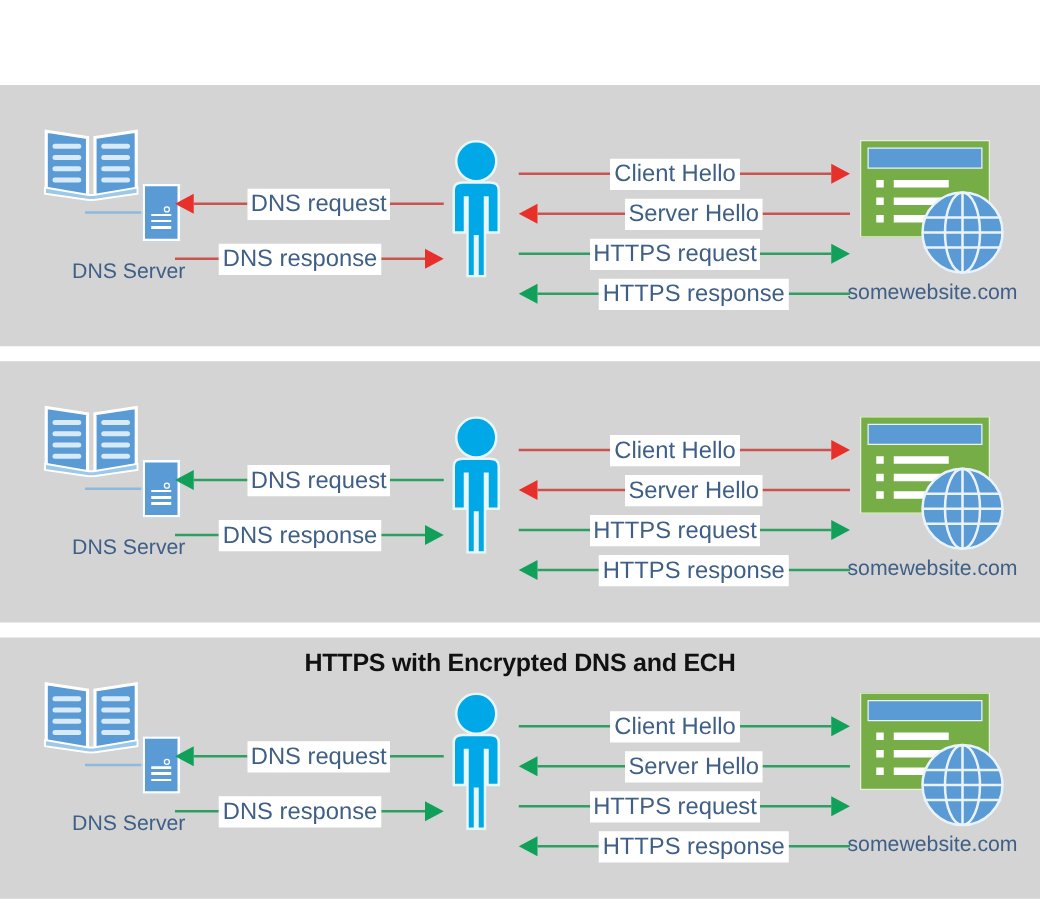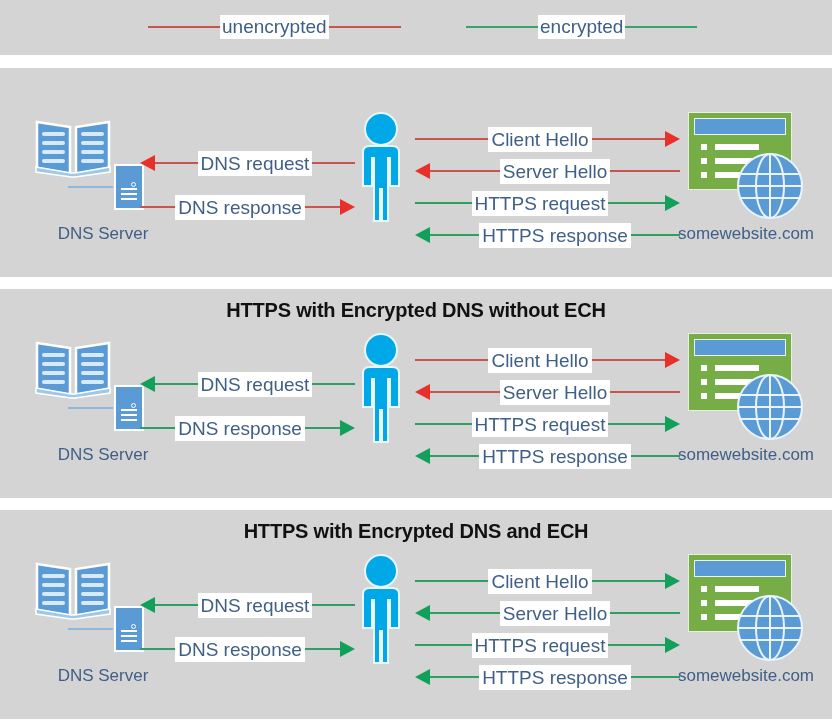--- a/index.html
+++ b/index.html
@@ -71,21 +71,21 @@
   .actor-label {
     position: absolute;
     width: 200px;
     text-align: center;
     font-size: 17px;
     color: #3f5f86;
     white-space: nowrap;
   }
 
   
-  .dns-group { left: 28px; top: 48px; width: 150px; height: 110px; }
+  .dns-group { left: 28px; top: 31px; width: 150px; height: 110px; }
   .book {
     position: absolute; left: 6px; top: 0;
     width: 78px; height: 62px;
   }
   .server-box {
     position: absolute; left: 86px; top: 48px;
     width: 30px; height: 46px;
     background: #5b9bd5;
     border: 2px solid #ffffff;
     outline: 1px solid #cfd6de;
@@ -171,32 +171,20 @@
     white-space: nowrap;
     flex: 0 0 auto;
     z-index: 3;
   }
 </style>
 </head>
 <body>
 
 <div class="page">
 
-  <div class="legend">
-    <div class="legend-item" style="left:148px;">
-      <span class="legend-line"></span>
-      <span class="legend-label">unencrypted</span>
-      <span class="legend-line"></span>
-    </div>
-    <div class="legend-item" style="left:466px;">
-      <span class="legend-line green"></span>
-      <span class="legend-label">encrypted</span>
-      <span class="legend-line green"></span>
-    </div>
-  </div>
 
   <div class="panel" style="top:68px; height:209px;">
 
     <div class="actor dns-group">
       <div class="book">
         <svg viewBox="0 0 78 62" width="78" height="62">
           <path d="M3 6 L36 11 L36 58 L3 52 Z" fill="#5b9bd5" stroke="#ffffff" stroke-width="2.5"></path>
           <path d="M75 6 L42 11 L42 58 L75 52 Z" fill="#5b9bd5" stroke="#ffffff" stroke-width="2.5"></path>
           <g fill="#d8eaf7">
             <rect x="8" y="16" width="23" height="4" rx="2"></rect>
@@ -292,21 +280,20 @@
     </div>
     <div class="flow green left" style="left:415px; top:154px; width:265px;">
       <span class="cap cap-start"></span>
       <span class="seg"></span>
       <span class="flow-label">HTTPS response</span>
       <span class="seg"></span>
     </div>
   </div>
 
   <div class="panel" style="top:289px; height:209px;">
-    <div class="panel-title">HTTPS with Encrypted DNS without ECH</div>
 
     <div class="actor dns-group">
       <div class="book">
         <svg viewBox="0 0 78 62" width="78" height="62">
           <path d="M3 6 L36 11 L36 58 L3 52 Z" fill="#5b9bd5" stroke="#ffffff" stroke-width="2.5"></path>
           <path d="M75 6 L42 11 L42 58 L75 52 Z" fill="#5b9bd5" stroke="#ffffff" stroke-width="2.5"></path>
           <g fill="#d8eaf7">
             <rect x="8" y="16" width="23" height="4" rx="2"></rect>
             <rect x="8" y="25" width="23" height="4" rx="2"></rect>
             <rect x="8" y="34" width="23" height="4" rx="2"></rect>

